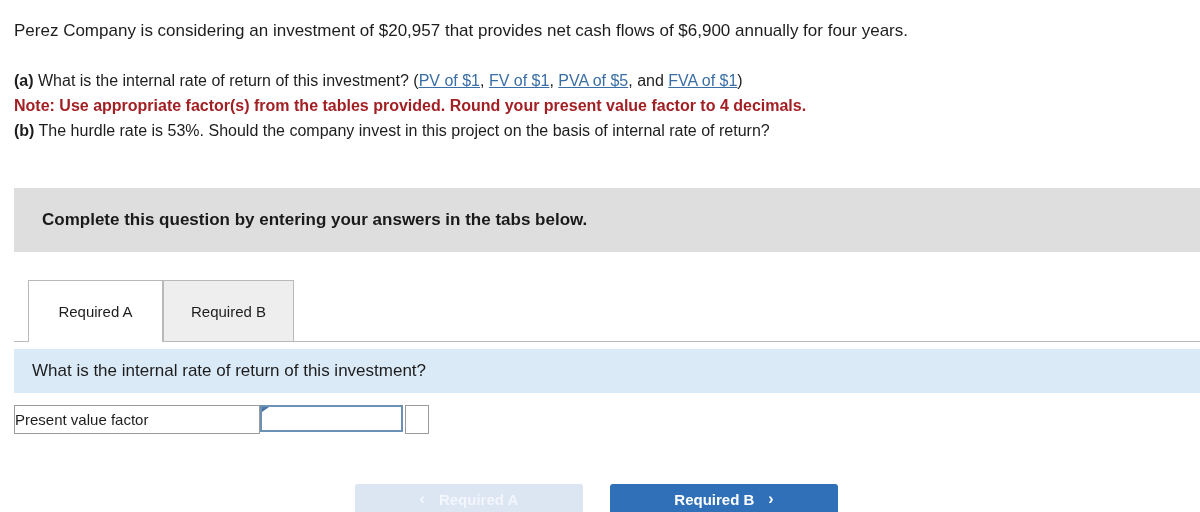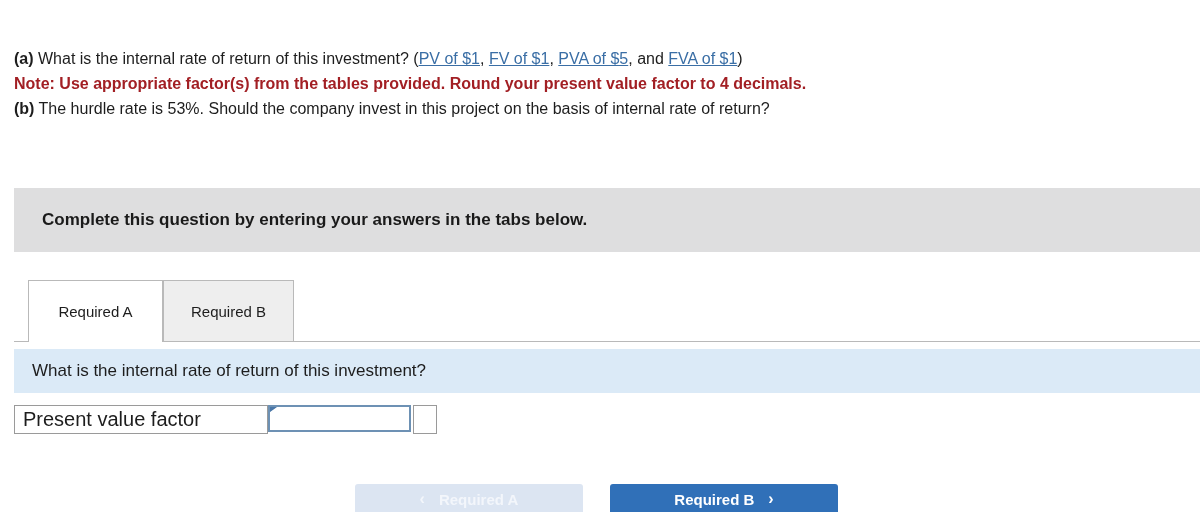--- a/index.html
+++ b/index.html
@@ -139,23 +139,22 @@
     table-layout: fixed;
   }
   .answer-table td {
     border: 1px solid #9a9a9a;
     height: 27px;
     padding: 0;
     background: #ffffff;
   }
   .answer-table td.label {
     width: 244px;
-    font-size: 20px;
-    color: #1d1d1d;
-    padding-left: 8px;
+    font-size: 15px;
+    color: #1d1d1d;
     white-space: nowrap;
   }
   .answer-table td.field {
     width: 145px;
     position: relative;
     border: none;
     padding: 0;
   }
   .answer-table td.unit {
     width: 22px;
@@ -247,20 +246,23 @@
   .chev {
     font-weight: bold;
     font-size: 16px;
     line-height: 1;
   }
 </style>
 </head>
 <body>
 
 <div class="problem">
+  <div class="stem">
+    <span>Perez Company is considering an investment of </span><span>$20,957</span><span> that provides net cash flows of </span><span>$6,900</span><span> annually for four years.</span>
+  </div>
 
   <div class="parts">
     <div class="part-line">
       <span class="tag">(a)</span><span> What is the internal rate of return of this investment? (</span><a class="reflink" href="#">PV of $1</a><span>, </span><a class="reflink" href="#">FV of $1</a><span>, </span><a class="reflink" href="#">PVA of $5</a><span>, and </span><a class="reflink" href="#">FVA of $1</a><span>)</span>
     </div>
 
     <div class="note-line">Note: Use appropriate factor(s) from the tables provided. Round your present value factor to 4 decimals.</div>
 
     <div class="part-line">
       <span class="tag">(b)</span><span> The hurdle rate is 53%. Should the company invest in this project on the basis of internal rate of return?</span>

